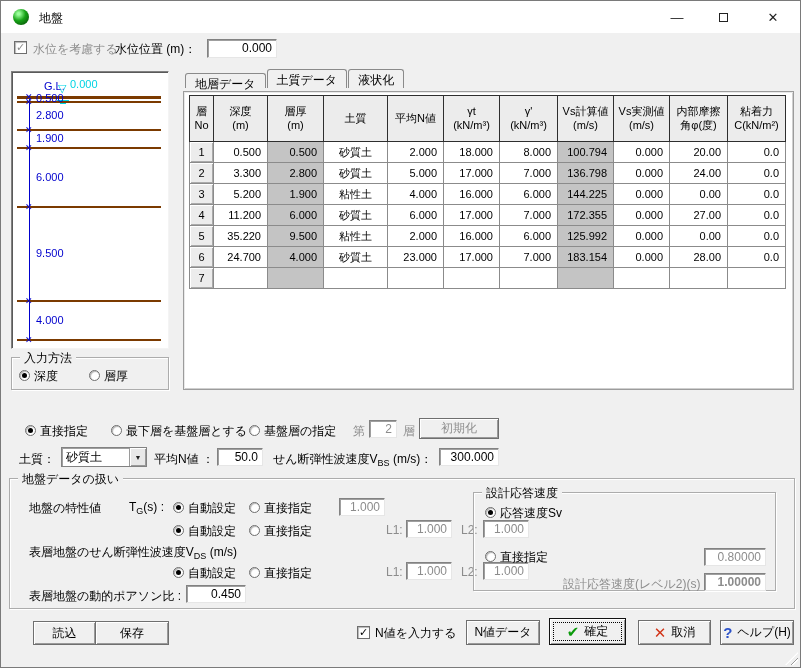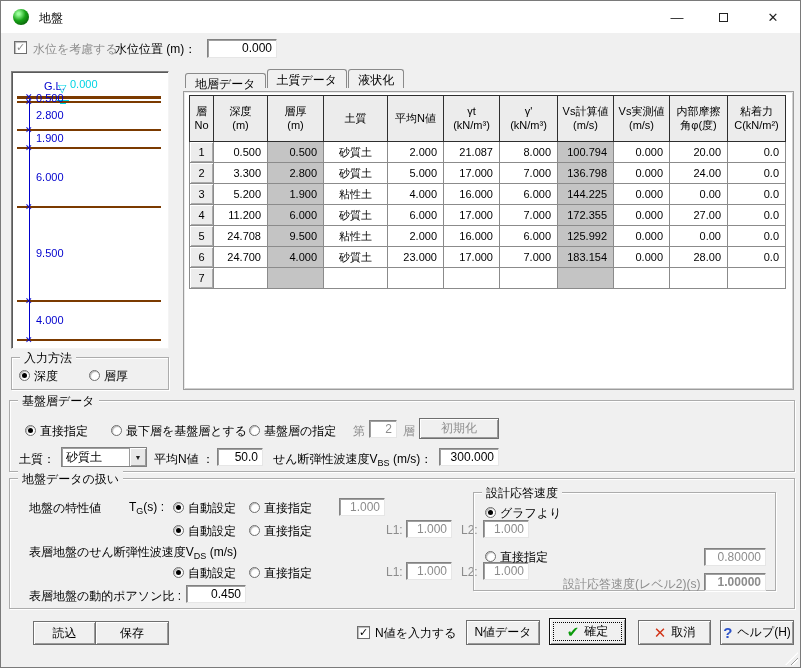--- a/index.html
+++ b/index.html
@@ -205,21 +205,21 @@
 C(kN/m²)</th>
       </tr>
     </thead>
     <tbody>
         <tr>
           <th class="rowhead">1</th>
           <td>0.500</td>
           <td class="shade">0.500</td>
           <td class="ctr">砂質土</td>
           <td>2.000</td>
-          <td>21.087</td>
+          <td>18.000</td>
           <td>8.000</td>
           <td class="shade">100.794</td>
           <td>0.000</td>
           <td>20.00</td>
           <td>0.0</td>
         </tr>
         <tr>
           <th class="rowhead">2</th>
           <td>3.300</td>
           <td class="shade">2.800</td>
@@ -253,21 +253,21 @@
           <td>6.000</td>
           <td>17.000</td>
           <td>7.000</td>
           <td class="shade">172.355</td>
           <td>0.000</td>
           <td>27.00</td>
           <td>0.0</td>
         </tr>
         <tr>
           <th class="rowhead">5</th>
-          <td>24.708</td>
+          <td>35.220</td>
           <td class="shade">9.500</td>
           <td class="ctr">粘性土</td>
           <td>2.000</td>
           <td>16.000</td>
           <td>6.000</td>
           <td class="shade">125.992</td>
           <td>0.000</td>
           <td>0.00</td>
           <td>0.0</td>
         </tr>
@@ -293,23 +293,20 @@
           <td></td>
           <td></td>
           <td class="shade"></td>
           <td></td>
           <td></td>
           <td></td>
         </tr>
       </tbody>
   </table>
 
-  <div class="groupbox" style="left:8px;top:399px;width:786px;height:72px;">
-    <span class="legend">基盤層データ</span>
-  </div>
   <span class="rad on" style="left:24px;top:424px;"></span>
   <span class="lbl" style="left:39px;top:422px;">直接指定</span>
   <span class="rad" style="left:110px;top:424px;"></span>
   <span class="lbl" style="left:125px;top:422px;">最下層を基盤層とする</span>
   <span class="rad" style="left:248px;top:424px;"></span>
   <span class="lbl" style="left:263px;top:422px;">基盤層の指定</span>
   <span class="lbl dis" style="left:352px;top:422px;">第</span>
   <span class="field dis" style="left:368px;top:419px;width:28px;height:18px;">2</span>
   <span class="lbl dis" style="left:402px;top:422px;">層</span>
   <div class="btn dis" style="left:418px;top:417px;width:80px;height:21px;">初期化</div>
@@ -355,21 +352,21 @@
   <span class="lbl dis" style="left:460px;top:564px;">L2:</span>
   <span class="field dis" style="left:482px;top:561px;width:46px;height:18px;">1.000</span>
 
   <span class="lbl" style="left:28px;top:587px;">表層地盤の動的ポアソン比 :</span>
   <span class="field" style="left:185px;top:584px;width:60px;height:18px;">0.450</span>
 
   <div class="groupbox" style="left:472px;top:491px;width:303px;height:99px;">
     <span class="legend">設計応答速度</span>
   </div>
   <span class="rad on" style="left:484px;top:506px;"></span>
-  <span class="lbl" style="left:499px;top:504px;">グラフより</span>
+  <span class="lbl" style="left:499px;top:504px;">応答速度Sv</span>
   <span class="rad" style="left:484px;top:550px;"></span>
   <span class="lbl" style="left:499px;top:548px;">直接指定</span>
   <span class="field dis" style="left:703px;top:547px;width:62px;height:18px;">0.80000</span>
   <span class="lbl dis" style="left:562px;top:575px;">設計応答速度(レベル2)(s)：</span>
   <span class="field dis" style="left:703px;top:572px;width:62px;height:18px;font-weight:bold;">1.00000</span>
 
   <div class="btn" style="left:32px;top:620px;width:63px;height:24px;">読込</div>
   <div class="btn" style="left:94px;top:620px;width:74px;height:24px;">保存</div>
 
   <span class="chk" style="left:356px;top:625px;">✓</span>

